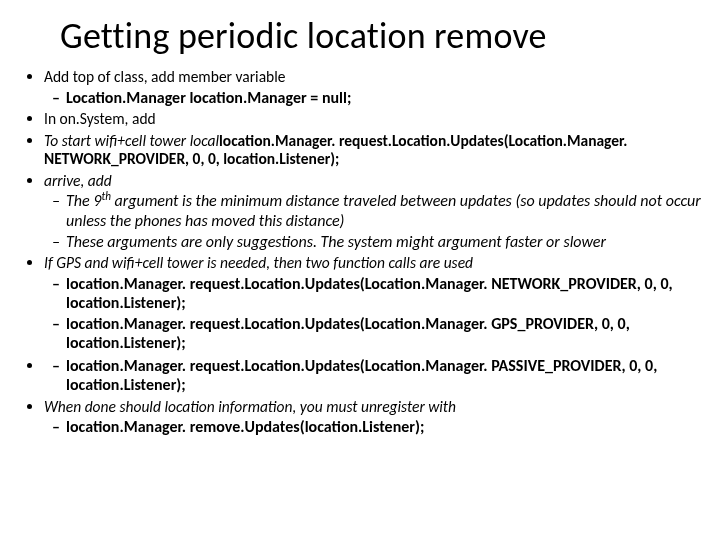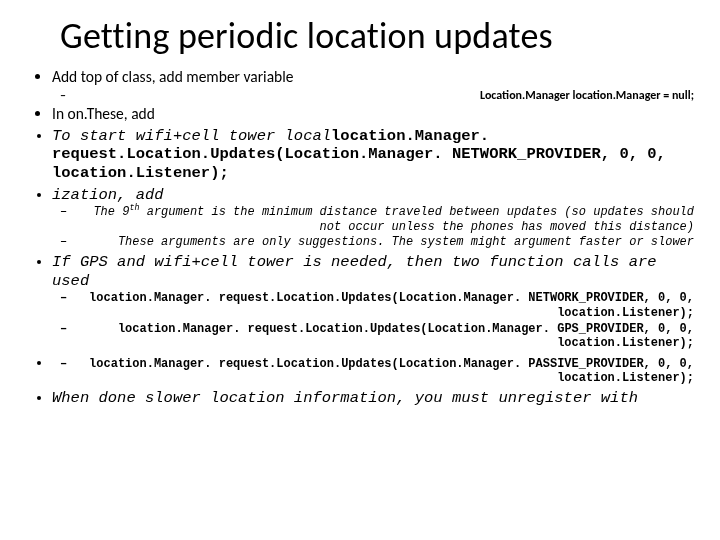--- a/index.html
+++ b/index.html
@@ -19,74 +19,73 @@
     height: 540px;
   }
   .title {
     font-size: 36px;
     font-weight: 400;
     margin: 4px 0 10px 34px;
     letter-spacing: 0.2px;
   }
   ul.level1 {
     list-style: disc;
-    margin: 8px;
+    margin: 0;
     padding-left: 18px;
   }
   ul.level1 > li {
     font-size: 15.5px;
     margin: 3px 0 0 0;
     line-height: 1.2;
   }
   ul.level2 {
     list-style: none;
     margin: 1px 0 2px 0;
     padding-left: 22px;
   }
   ul.level2 > li {
-    font-size: 12px;
+    font-size: 16px;
     margin: 1px 0;
     line-height: 1.22;
     position: relative;
-    text-align: right;
   }
   ul.level2 > li::before {
     content: "–";
     position: absolute;
     left: -14px;
   }
-  .ital { font-style: italic; font-family: Liberation Mono, monospace; }
+  .ital { font-style: italic; }
   .bold { font-weight: 700; }
   sup { font-size: 0.7em; line-height: 0; }
 </style>
 </head>
 <body>
 
 <div class="slide">
-  <div class="title">Getting periodic location updates</div>
+  <div class="title">Getting periodic location remove</div>
 
   <ul class="level1">
 
     <li>
       <span>Add top of class, add member variable</span>
       <ul class="level2">
         <li class="bold">Location.Manager location.Manager = null;</li>
       </ul>
     </li>
 
     <li>
-      <span>In on.These, add</span>
+      <span>In on.System, add</span>
     </li>
 
     <li class="ital">
       <span>To start wifi+cell tower local</span><span class="bold" style="font-style:normal;">location.Manager. request.Location.Updates(Location.Manager. NETWORK_PROVIDER, 0, 0, location.Listener);</span>
     </li>
 
     <li class="ital">
-      <span>ization, add</span>
+      <span>arrive, add</span>
       <ul class="level2">
         <li><span>The 9</span><sup>th</sup><span> argument is the minimum distance traveled between updates (so updates should not occur unless the phones has moved this distance)</span></li>
         <li>These arguments are only suggestions. The system might argument faster or slower</li>
       </ul>
     </li>
 
     <li class="ital">
       <span>If GPS and wifi+cell tower is needed, then two function calls are used</span>
       <ul class="level2" style="font-style:normal;">
         <li class="bold">location.Manager. request.Location.Updates(Location.Manager. NETWORK_PROVIDER, 0, 0, location.Listener);</li>
@@ -94,19 +93,20 @@
       </ul>
     </li>
 
     <li class="ital">
       <ul class="level2" style="font-style:normal;">
         <li class="bold">location.Manager. request.Location.Updates(Location.Manager. PASSIVE_PROVIDER, 0, 0, location.Listener);</li>
       </ul>
     </li>
 
     <li class="ital">
-      <span>When done slower location information, you must unregister with</span>
+      <span>When done should location information, you must unregister with</span>
       <ul class="level2" style="font-style:normal;">
+        <li class="bold">location.Manager. remove.Updates(location.Listener);</li>
       </ul>
     </li>
 
   </ul>
 </div>
 
 </body></html>

